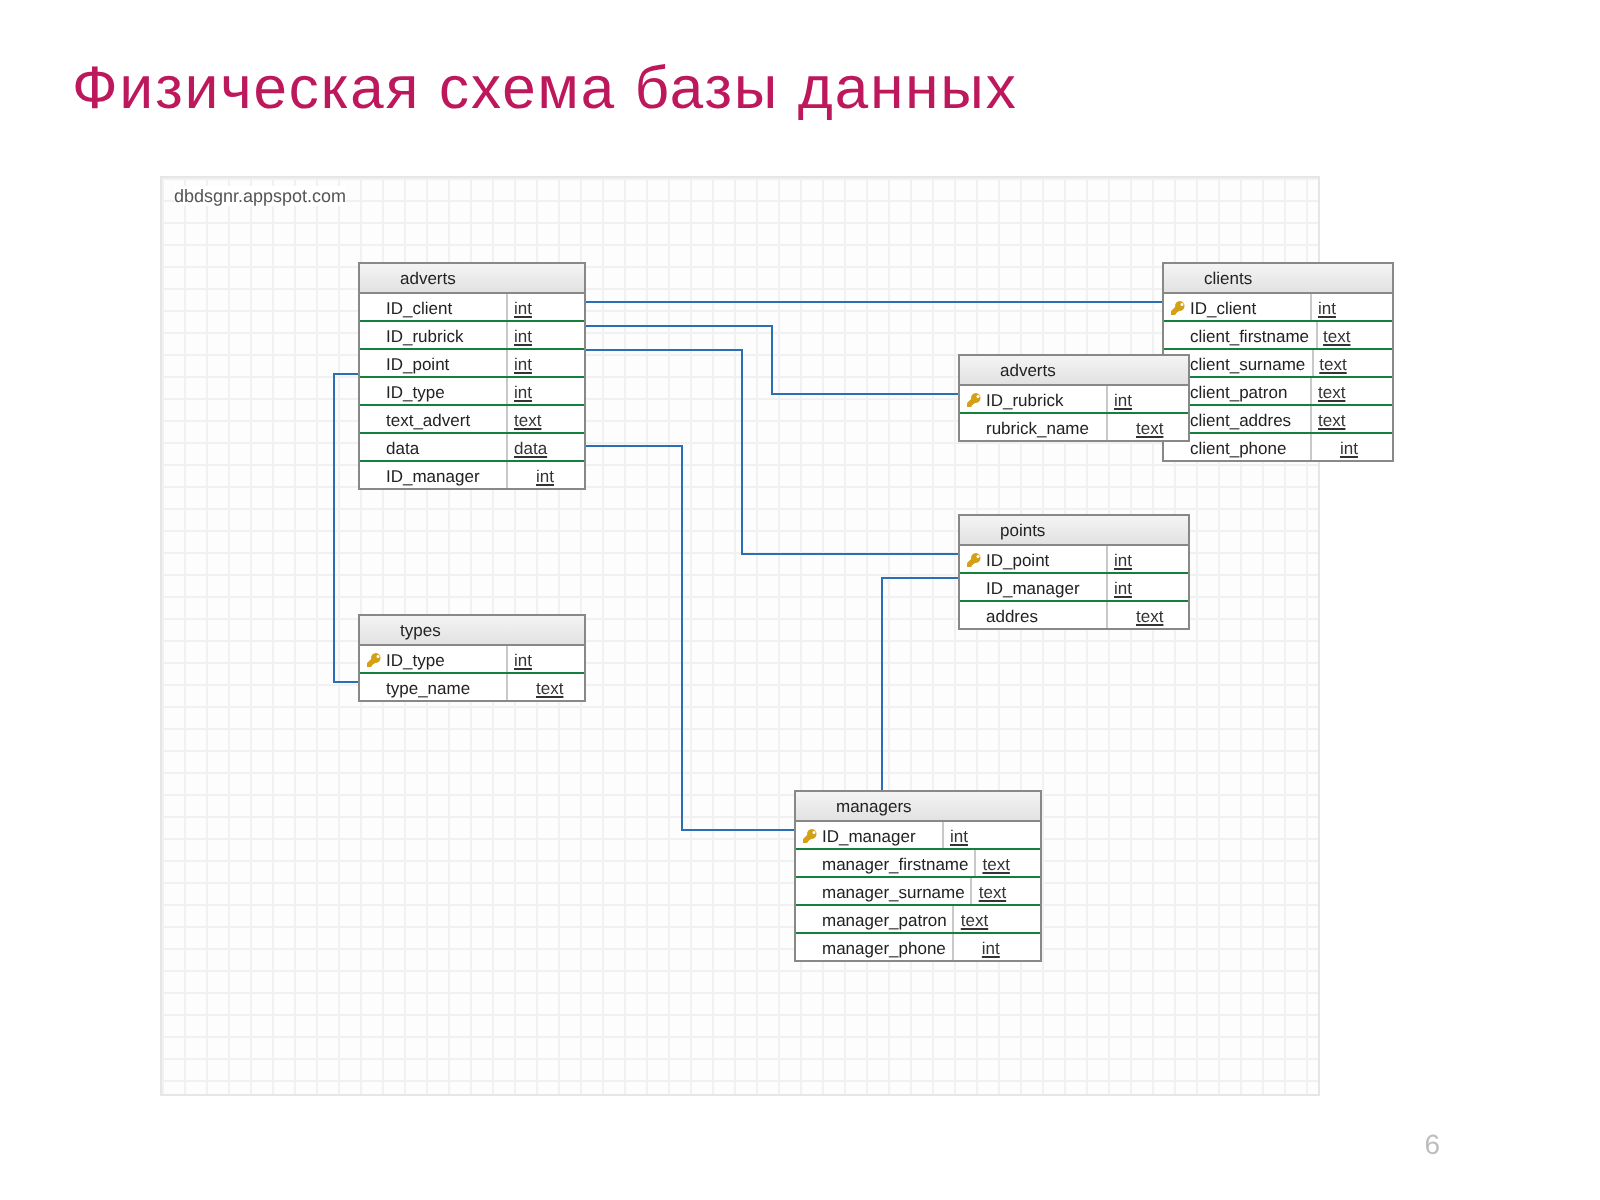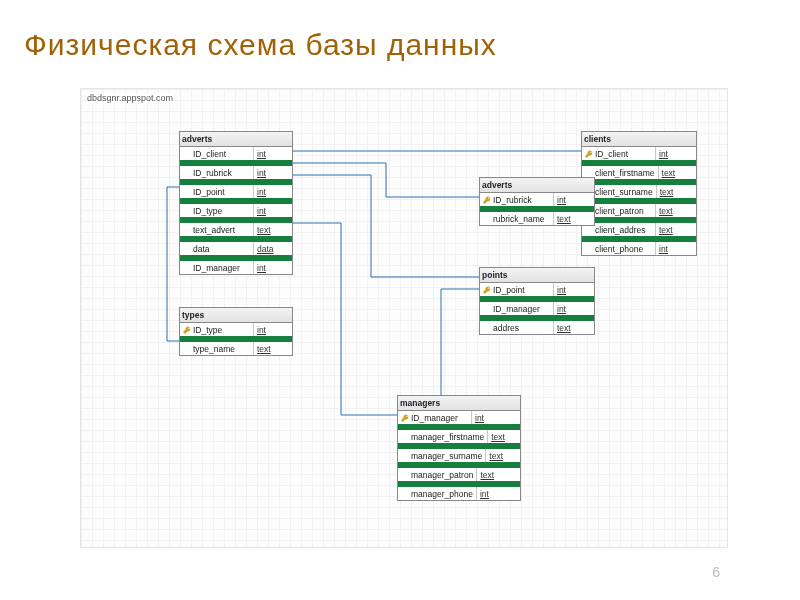--- a/index.html
+++ b/index.html
@@ -8,28 +8,28 @@
     background: #fff;
     width: 800px;
     height: 600px;
     position: relative;
     overflow: hidden;
   }
   .title {
     font-size: 30px;
     font-weight: normal;
     letter-spacing: 1px;
-    color: #a16207;
-    padding: 28px 0 12px 24px;
+    color: #be185d;
+    padding: 28px 0 12px 36px;
   }
   .canvas {
     position: absolute;
     left: 80px;
     top: 88px;
-    width: 648px;
+    width: 580px;
     height: 460px;
     background-color: #fdfdfd;
     background-image:
       linear-gradient(#f1f1f1 1px, transparent 1px),
       linear-gradient(90deg, #f1f1f1 1px, transparent 1px);
     background-size: 11px 11px;
     border: 1px solid #e6e6e6;
   }
   .watermark {
     position: absolute;
@@ -56,28 +56,28 @@
   .table {
     position: absolute;
     border: 1px solid #888;
     background: #fff;
     font-size: 8.5px;
     color: #222;
   }
   .thead {
     background: linear-gradient(#f4f4f4,#e2e2e2);
     border-bottom: 1px solid #888;
-    padding: 2px 2px;
-    font-weight: bold;
+    padding: 2px 20px;
+    font-weight: normal;
   }
   .row {
     display: flex;
-    border-bottom: 6px solid #15803d;
-  }
-  .row:last-child { border-bottom: none; }
+    border-bottom: 1px solid #15803d;
+  }
+  .row:last-child { border-bottom: none; gap: 11px; }
   .col-name {
     flex: 0 0 74px;
     padding: 1.5px 3px;
     border-right: 1px solid #c9c9c9;
     display: flex;
     align-items: center;
     gap: 2px;
     white-space: nowrap;
   }
   .col-type {
@@ -232,21 +232,21 @@
           <div class="col-type">int</div>
         </div>
         <div class="row">
           <div class="col-name">
             <span class="key"></span>
             <span>rubrick_name</span>
           </div>
           <div class="col-type">text</div>
         </div>
       </div>
-      <div class="table" style="left: 398px; top: 168px; width: 116px; margin-top: 10px;">
+      <div class="table" style="left: 398px; top: 168px; width: 116px;">
         <div class="thead">points</div>
         <div class="row">
           <div class="col-name">
             <span class="key">
               <svg width="8" height="8" viewBox="0 0 16 16">
                 <path fill="#d4a017" d="M10 1a5 5 0 0 0-4.9 6L1 11v4h4l1-1v-1h1v-1h1l1-1a5 5 0 1 0 1-10zm2 5a1.5 1.5 0 1 1 0-3 1.5 1.5 0 0 1 0 3z"></path>
               </svg>
             </span>
             <span>ID_point</span>
           </div>

